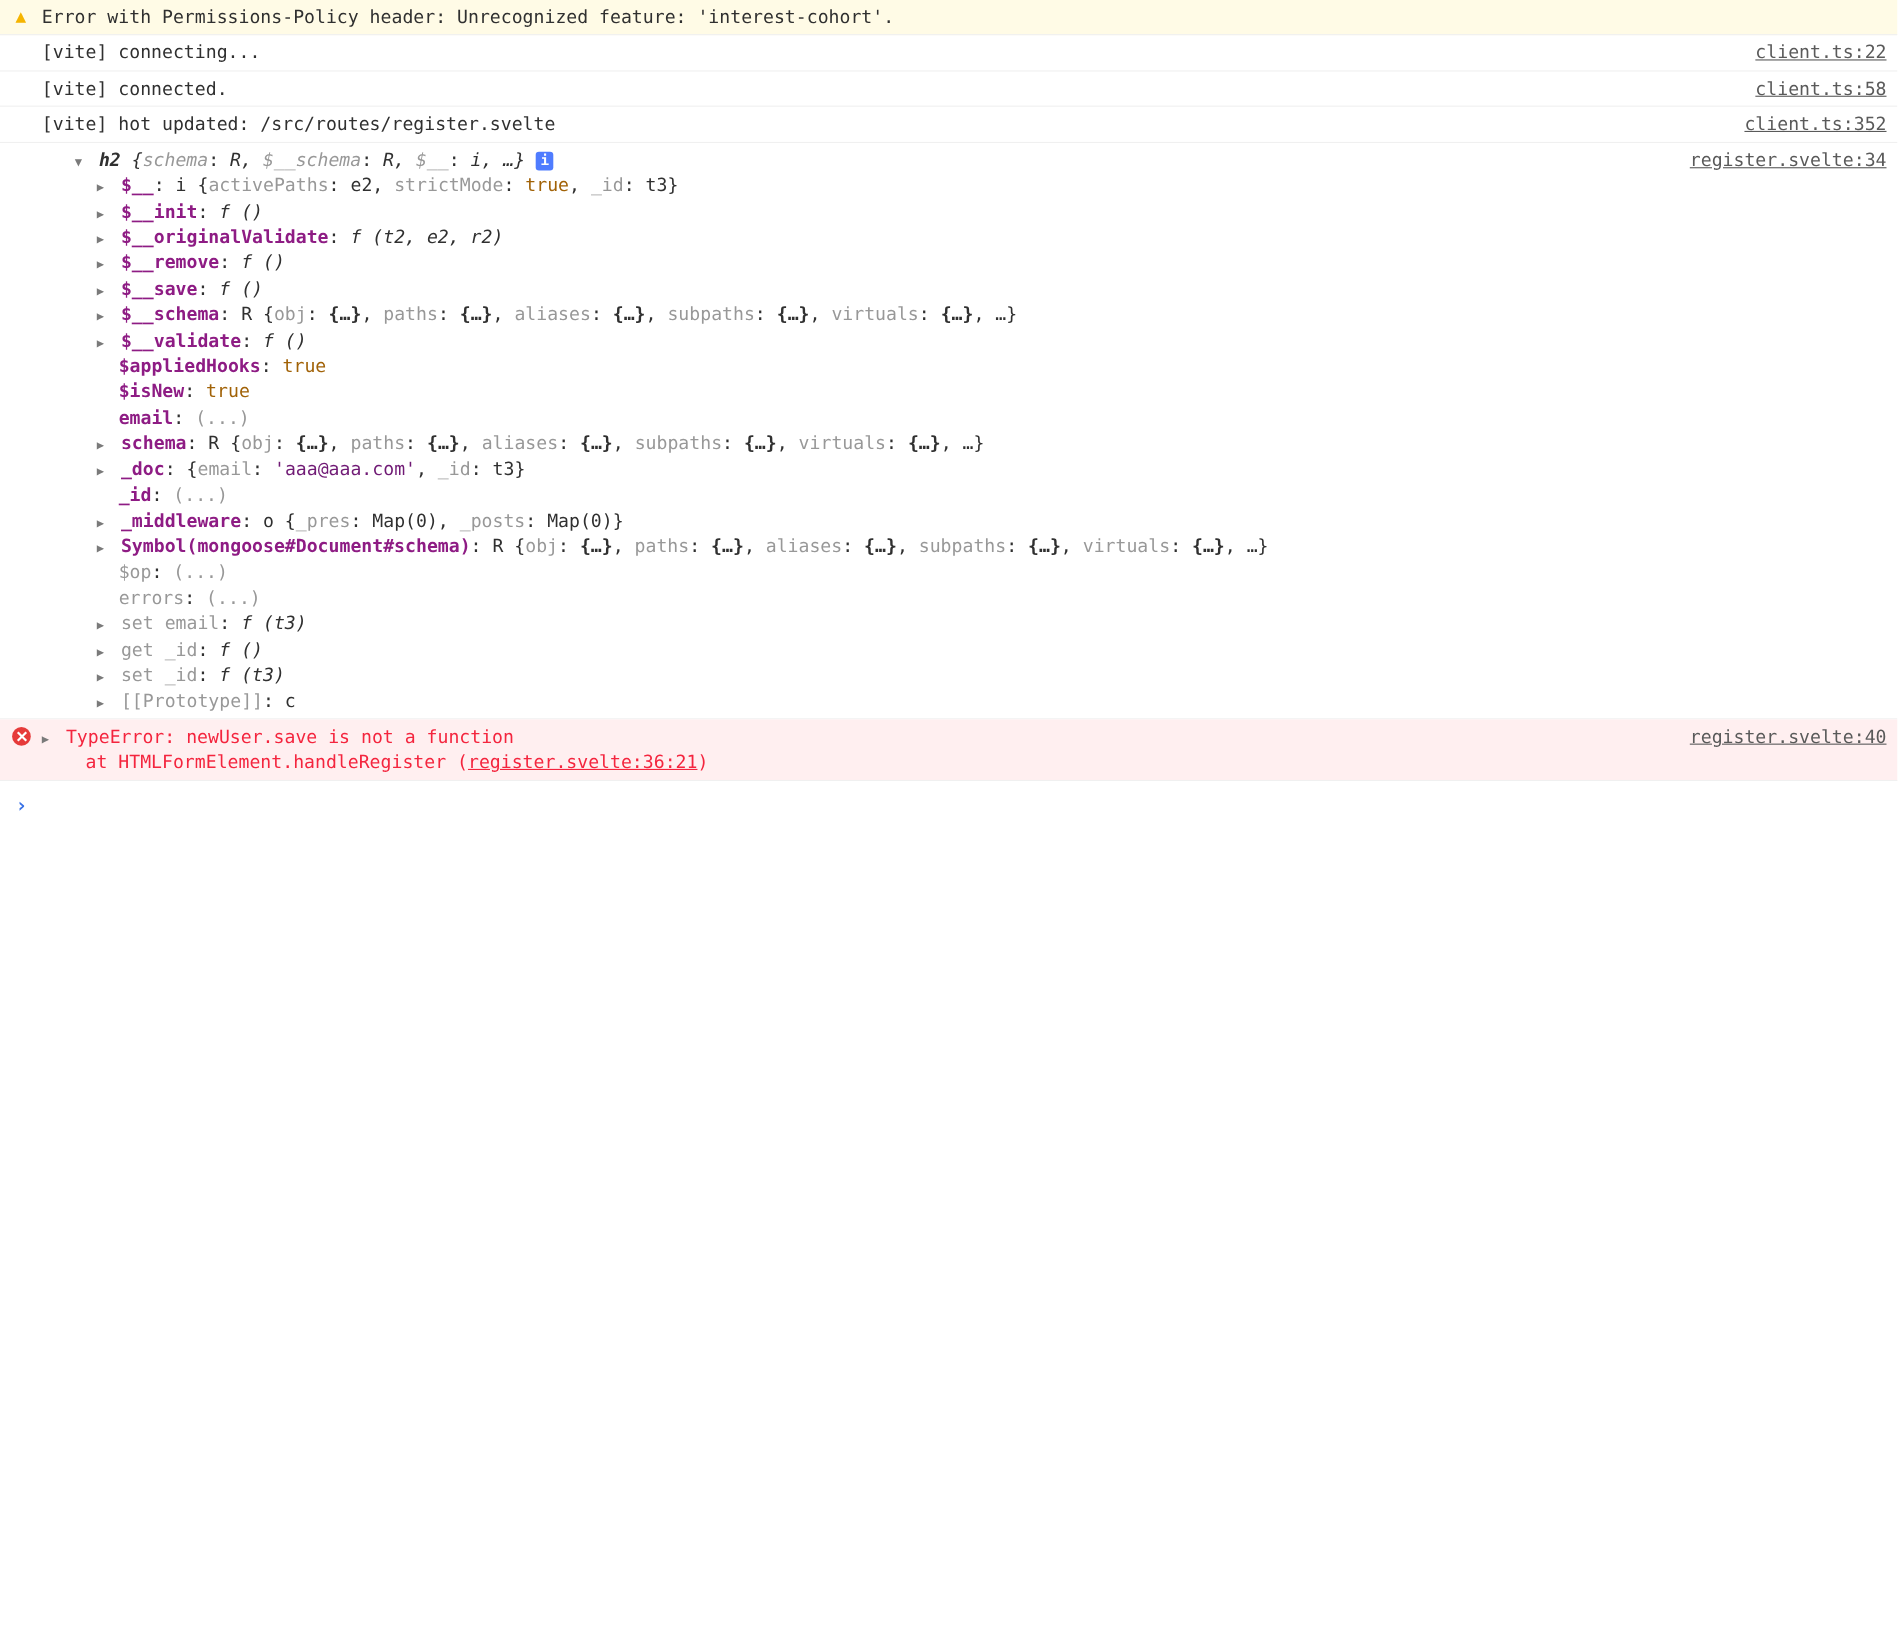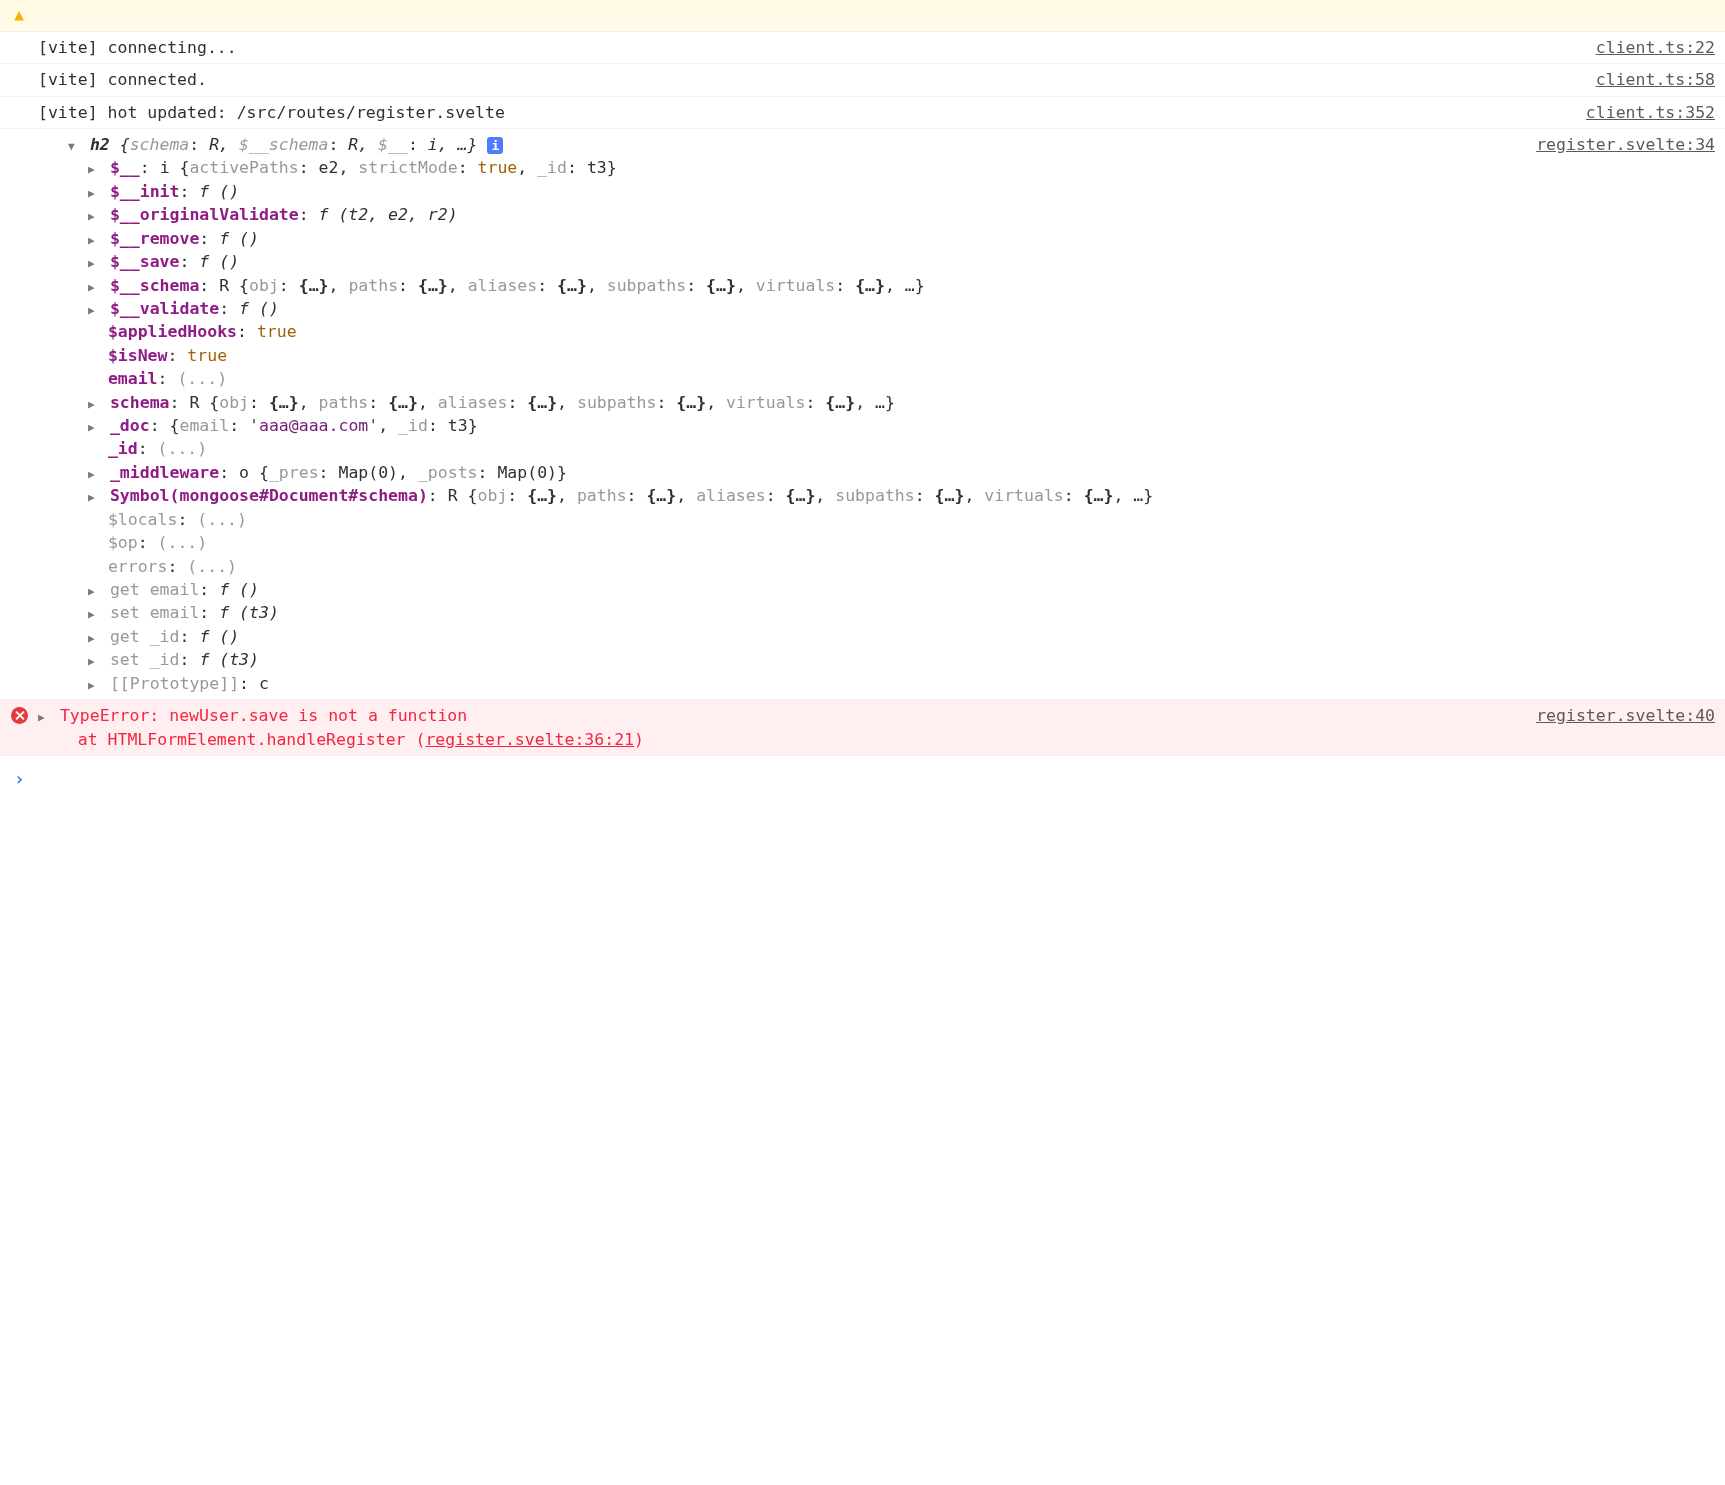--- a/index.html
+++ b/index.html
@@ -62,20 +62,21 @@
   .prompt-row { padding: 10px 14px; }
   .prompt { color:#3a72e6; font-size:18px; font-weight:700; }
 
   a.ul { text-decoration: underline; color: inherit; cursor:pointer; }
 </style>
 </head>
 <body>
 
 <div class="row warn">
   <span class="icon-col warn-icon">▲</span>
+  <span class="msg-col">Error with Permissions-Policy header: Unrecognized feature: 'interest-cohort'.</span>
 </div>
 
 <div class="row">
   <span class="icon-col"></span>
   <span class="msg-col">[vite] connecting...</span>
   <span class="src-col">client.ts:22</span>
 </div>
 <div class="row">
   <span class="icon-col"></span>
   <span class="msg-col">[vite] connected.</span>
@@ -100,24 +101,22 @@
         <span class="obj-line indent2"><span class="tri"></span> <span class="bold purple">$__schema</span><span>: </span><span>R </span><span>{</span><span class="gray">obj</span><span>: </span><span class="bold">{…}</span><span>, </span><span class="gray">paths</span><span>: </span><span class="bold">{…}</span><span>, </span><span class="gray">aliases</span><span>: </span><span class="bold">{…}</span><span>, </span><span class="gray">subpaths</span><span>: </span><span class="bold">{…}</span><span>, </span><span class="gray">virtuals</span><span>: </span><span class="bold">{…}</span><span>, …}</span></span>
         <span class="obj-line indent2"><span class="tri"></span> <span class="bold purple">$__validate</span><span>: </span><span class="italic">f ()</span></span>
         <span class="obj-line indent2">  <span class="bold purple">$appliedHooks</span><span>: </span><span class="blue">true</span></span>
         <span class="obj-line indent2">  <span class="bold purple">$isNew</span><span>: </span><span class="blue">true</span></span>
         <span class="obj-line indent2">  <span class="bold purple">email</span><span>: </span><span class="gray">(...)</span></span>
         <span class="obj-line indent2"><span class="tri"></span> <span class="bold purple">schema</span><span>: </span><span>R </span><span>{</span><span class="gray">obj</span><span>: </span><span class="bold">{…}</span><span>, </span><span class="gray">paths</span><span>: </span><span class="bold">{…}</span><span>, </span><span class="gray">aliases</span><span>: </span><span class="bold">{…}</span><span>, </span><span class="gray">subpaths</span><span>: </span><span class="bold">{…}</span><span>, </span><span class="gray">virtuals</span><span>: </span><span class="bold">{…}</span><span>, …}</span></span>
         <span class="obj-line indent2"><span class="tri"></span> <span class="bold purple">_doc</span><span>: </span><span>{</span><span class="gray">email</span><span>: </span><span class="redstr">'aaa@aaa.com'</span><span>, </span><span class="gray">_id</span><span>: </span><span>t3</span><span>}</span></span>
         <span class="obj-line indent2">  <span class="bold purple">_id</span><span>: </span><span class="gray">(...)</span></span>
         <span class="obj-line indent2"><span class="tri"></span> <span class="bold purple">_middleware</span><span>: </span><span>o </span><span>{</span><span class="gray">_pres</span><span>: </span><span>Map(0)</span><span>, </span><span class="gray">_posts</span><span>: </span><span>Map(0)</span><span>}</span></span>
         <span class="obj-line indent2"><span class="tri"></span> <span class="bold purple">Symbol(mongoose#Document#schema)</span><span>: </span><span>R </span><span>{</span><span class="gray">obj</span><span>: </span><span class="bold">{…}</span><span>, </span><span class="gray">paths</span><span>: </span><span class="bold">{…}</span><span>, </span><span class="gray">aliases</span><span>: </span><span class="bold">{…}</span><span>, </span><span class="gray">subpaths</span><span>: </span><span class="bold">{…}</span><span>, </span><span class="gray">virtuals</span><span>: </span><span class="bold">{…}</span><span>, …}</span></span>
-        <span class="obj-line indent2">  <span class="gray">$locals</span><span>: </span><span class="gray">(...)</span></span>
         <span class="obj-line indent2">  <span class="gray">$op</span><span>: </span><span class="gray">(...)</span></span>
         <span class="obj-line indent2">  <span class="gray">errors</span><span>: </span><span class="gray">(...)</span></span>
-        <span class="obj-line indent2"><span class="tri"></span> <span class="gray">get </span><span class="gray">email</span><span>: </span><span class="italic">f ()</span></span>
         <span class="obj-line indent2"><span class="tri"></span> <span class="gray">set </span><span class="gray">email</span><span>: </span><span class="italic">f (t3)</span></span>
         <span class="obj-line indent2"><span class="tri"></span> <span class="gray">get </span><span class="gray">_id</span><span>: </span><span class="italic">f ()</span></span>
         <span class="obj-line indent2"><span class="tri"></span> <span class="gray">set </span><span class="gray">_id</span><span>: </span><span class="italic">f (t3)</span></span>
         <span class="obj-line indent2"><span class="tri"></span> <span class="gray">[[Prototype]]</span><span>: </span><span>c</span></span>
       </div>
   </div>
   <span class="src-col">register.svelte:34</span>
 </div>
 
 <div class="row err">

